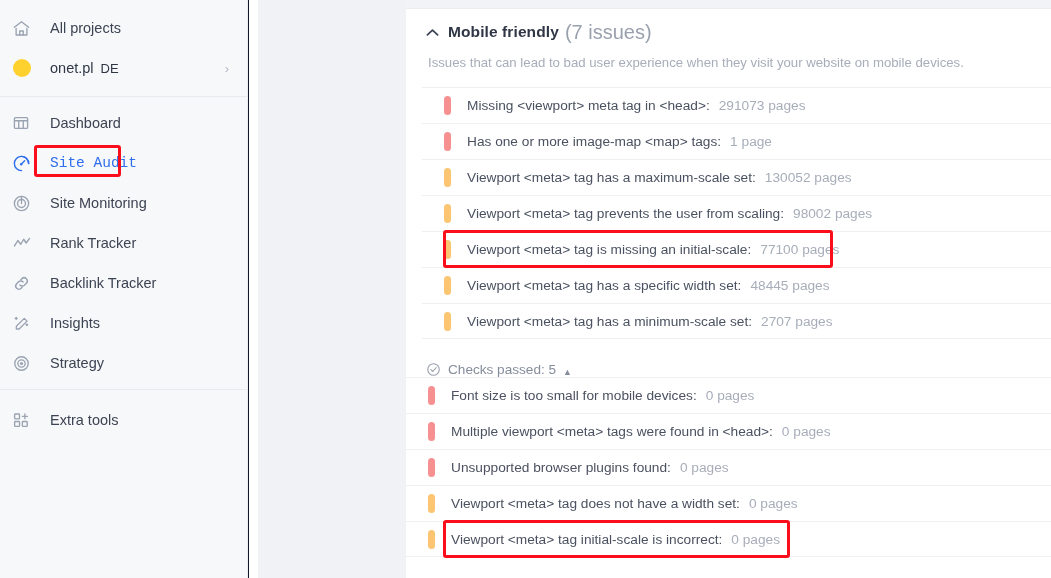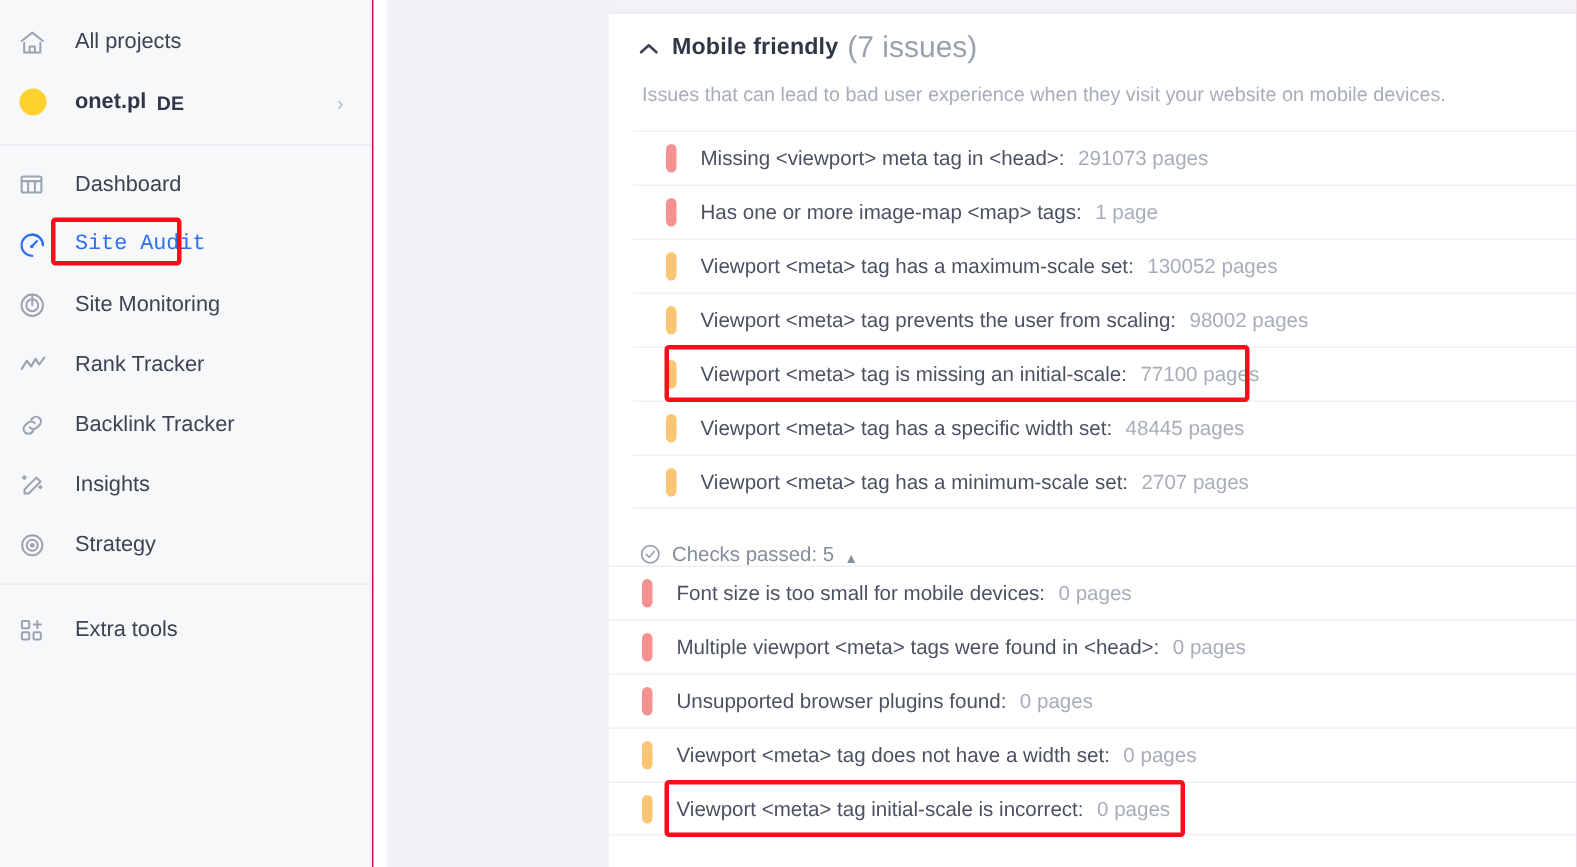--- a/index.html
+++ b/index.html
@@ -8,21 +8,21 @@
     height: 578px;
     overflow: hidden;
     background: #ffffff;
     font-family: "Liberation Sans", sans-serif;
     -webkit-font-smoothing: antialiased;
   }
   #app {
     position: relative;
     width: 1051px;
     height: 578px;
-    background: #be185d;
+    background: #0f172a;
   }
 
   
   #sidebar {
     position: absolute;
     left: 0; top: 0;
     width: 248px;
     height: 578px;
     background: #f7f8fa;
     border-right: 1px solid #ebedf0;
@@ -45,21 +45,21 @@
     justify-content: flex-start;
     color: #9aa3b2;
   }
   .side-label {
     font-size: 14.5px;
     color: #3c4352;
     margin-left: 12px;
     white-space: nowrap;
   }
   .side-label.muted { color: #aeb5c1; font-size: 13px; margin-left: 7px; }
-  .side-row.project .side-label { font-weight: 700; color: #2f3645; }
+  .side-row.project .side-label { font-weight: 400; color: #2f3645; }
   .dot {
     width: 18px; height: 18px;
     border-radius: 50%;
     background: #ffd12e;
     margin-left: 1px;
   }
   .chev-right {
     position: absolute;
     right: 18px;
     color: #b3bac6;

